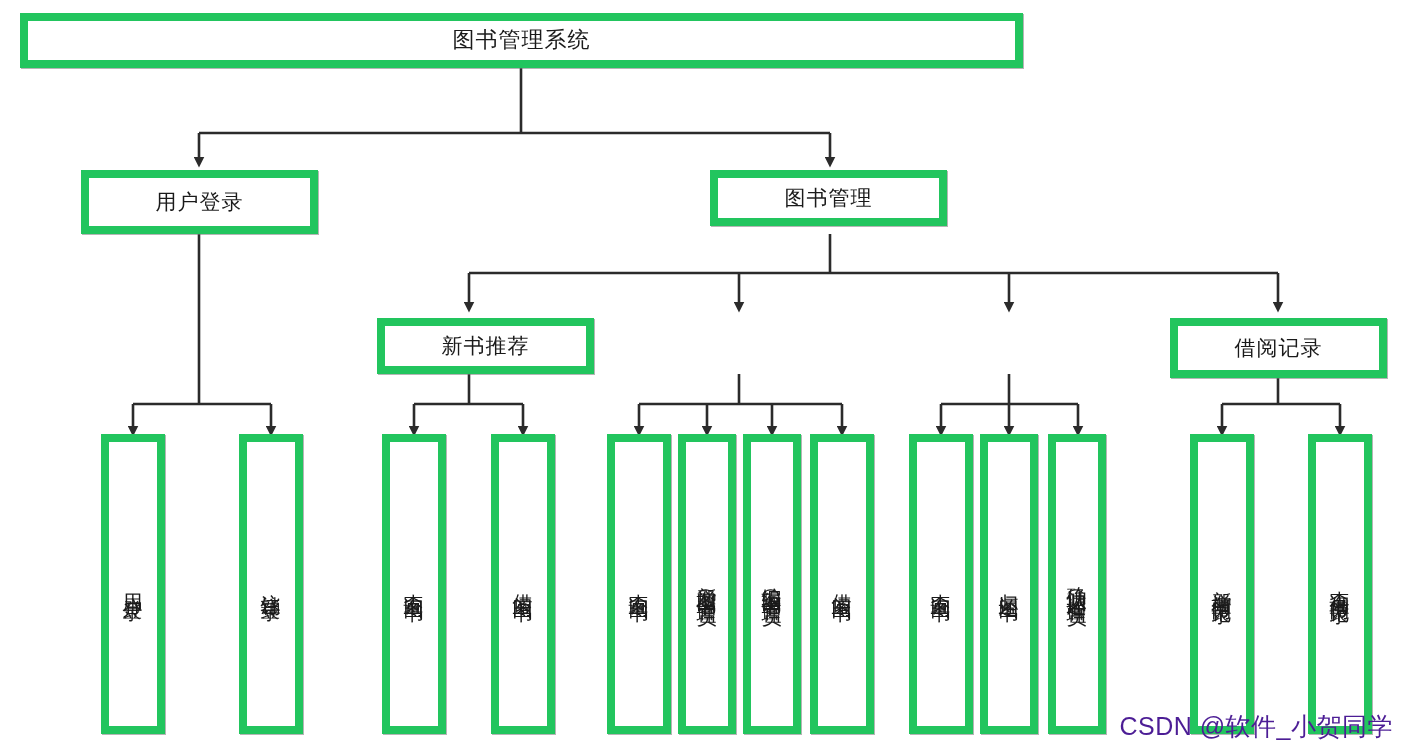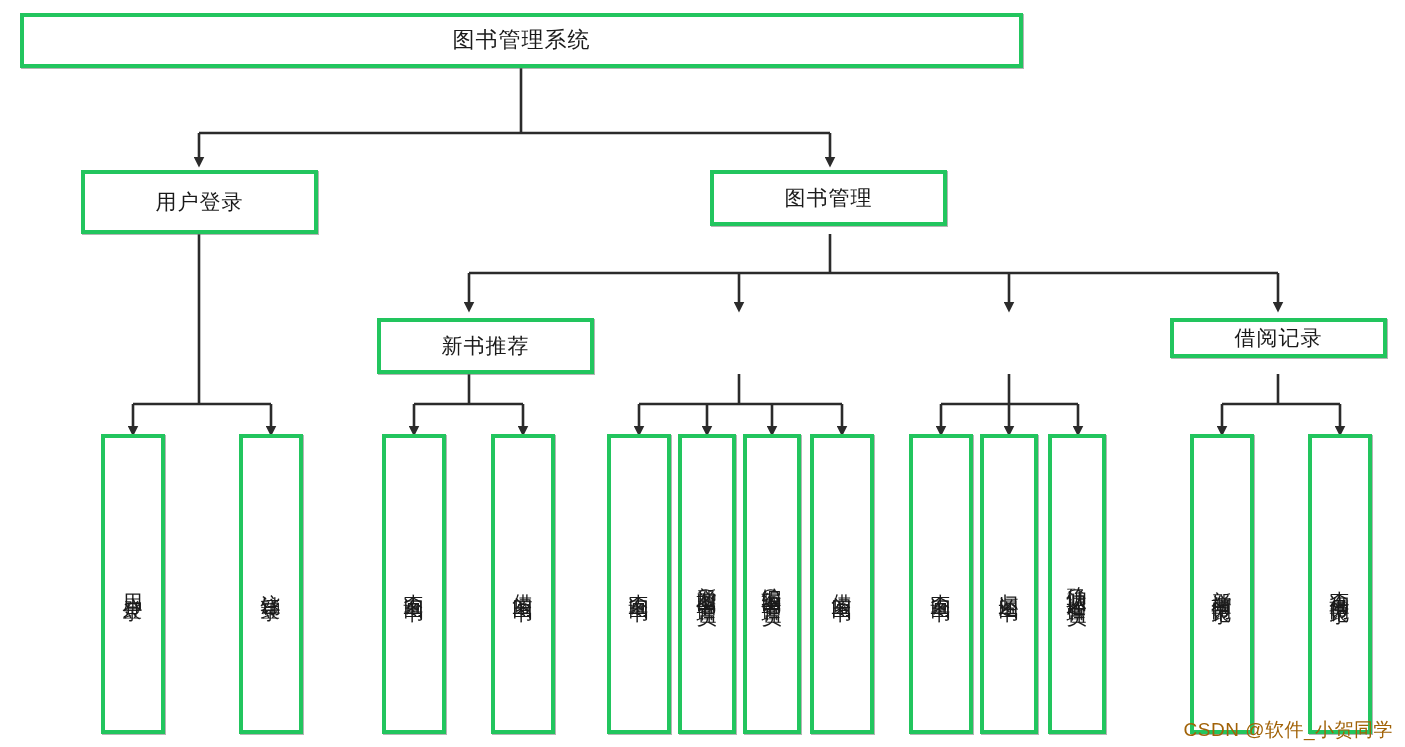--- a/index.html
+++ b/index.html
@@ -13,21 +13,21 @@
   #canvas {
     position: relative;
     width: 1405px;
     height: 747px;
     background: #ffffff;
     overflow: hidden;
   }
   .node {
     position: absolute;
     box-sizing: border-box;
-    border: 4px solid #22c55e;
+    border: 8px solid #22c55e;
     background: #ffffff;
     display: flex;
     align-items: center;
     justify-content: center;
     color: #1a1a1a;
     box-shadow: 1px 1px 0 0 rgba(120,120,120,0.55);
     text-align: right;
   }
   .node.horiz {
     font-size: 21px;
@@ -57,22 +57,22 @@
     left: 0;
     top: 0;
     width: 1405px;
     height: 747px;
     pointer-events: none;
   }
   .watermark {
     position: absolute;
     right: 12px;
     bottom: 4px;
-    font-size: 19px;
-    color: #a16207;
+    font-size: 25px;
+    color: #4c1d95;
     white-space: nowrap;
     letter-spacing: 0.5px;
   }
 </style>
 </head>
 <body>
 
 <div id="canvas">
 
   <svg class="links" viewBox="0 0 1405 747">
@@ -132,21 +132,21 @@
   <div class="node horiz" style="left:81px; top:170px; width:237px; height:64px;">
     <span>用户登录</span>
   </div>
   <div class="node horiz" style="left:710px; top:170px; width:237px; height:56px;">
     <span>图书管理</span>
   </div>
 
   <div class="node horiz" style="left:361px; top:318px; width:217px; height:56px;margin-left:16px;">
     <span>新书推荐</span>
   </div>
-  <div class="node horiz" style="left:1170px; top:318px; width:217px; height:40px;">
+  <div class="node horiz" style="left:1170px; top:318px; width:217px; height:60px;">
     <span>借阅记录</span>
   </div>
 
   <div class="node leaf" style="left:101px; top:434px; width:64px; height:300px;">
     <span class="vtext">用户登录</span>
   </div>
   <div class="node leaf" style="left:239px; top:434px; width:64px; height:300px;">
     <span class="vtext">注销登录</span>
   </div>
 

